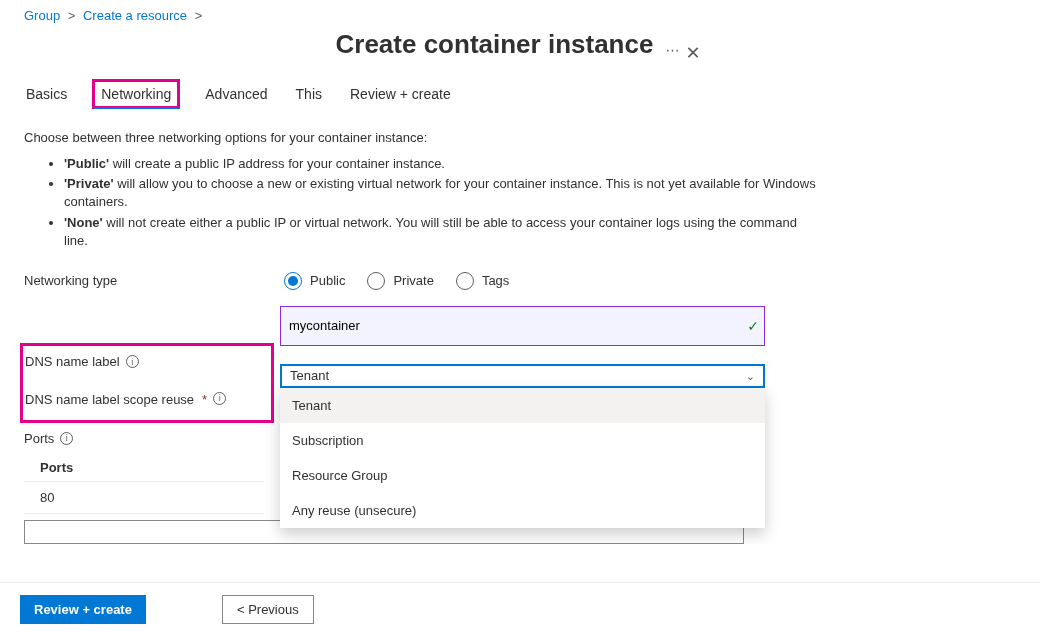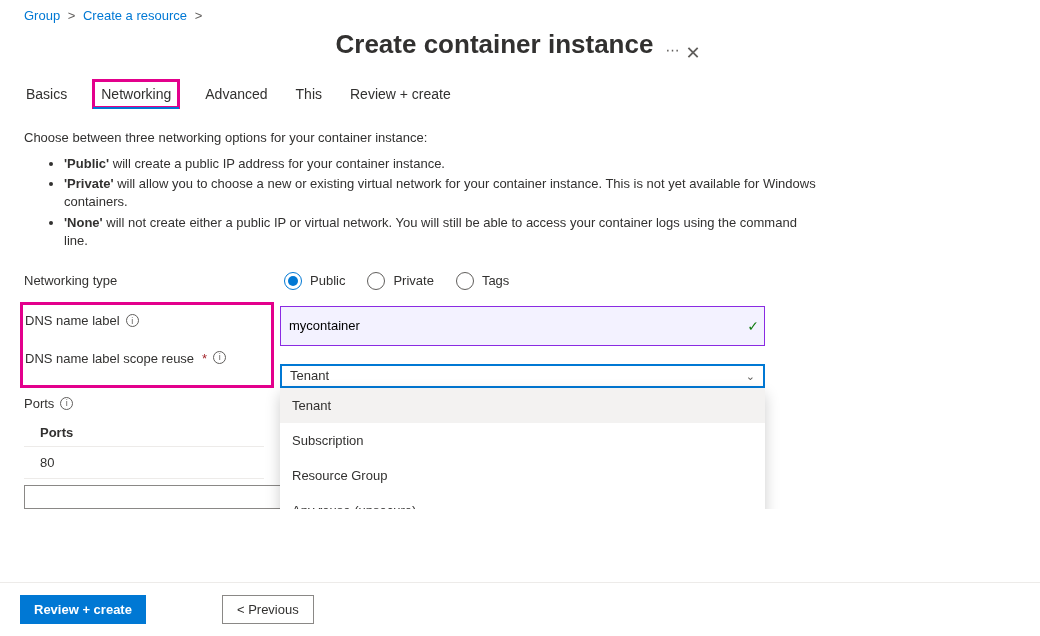--- a/index.html
+++ b/index.html
@@ -108,21 +108,21 @@
       </label>
       <label class="radio-label">
         <span class="radio"></span>
         <span>Tags</span>
       </label>
     </div>
   </div>
 </div>
 
 <div style="display:flex;">
-  <div class="label-group-highlight" style="width:254px;">
+  <div class="label-group-highlight" style="width:254px;margin-top:41px;">
     <div style="display:flex; align-items:center; gap:6px; height:24px; margin-bottom:18px;">
       <span>DNS name label</span>
       <span class="info-icon">i</span>
     </div>
     <div style="display:flex; align-items:flex-start; gap:6px; height:24px;">
       <span>DNS name label scope reuse</span>
       <span class="required">*</span>
       <span class="info-icon">i</span>
     </div>
   </div>

